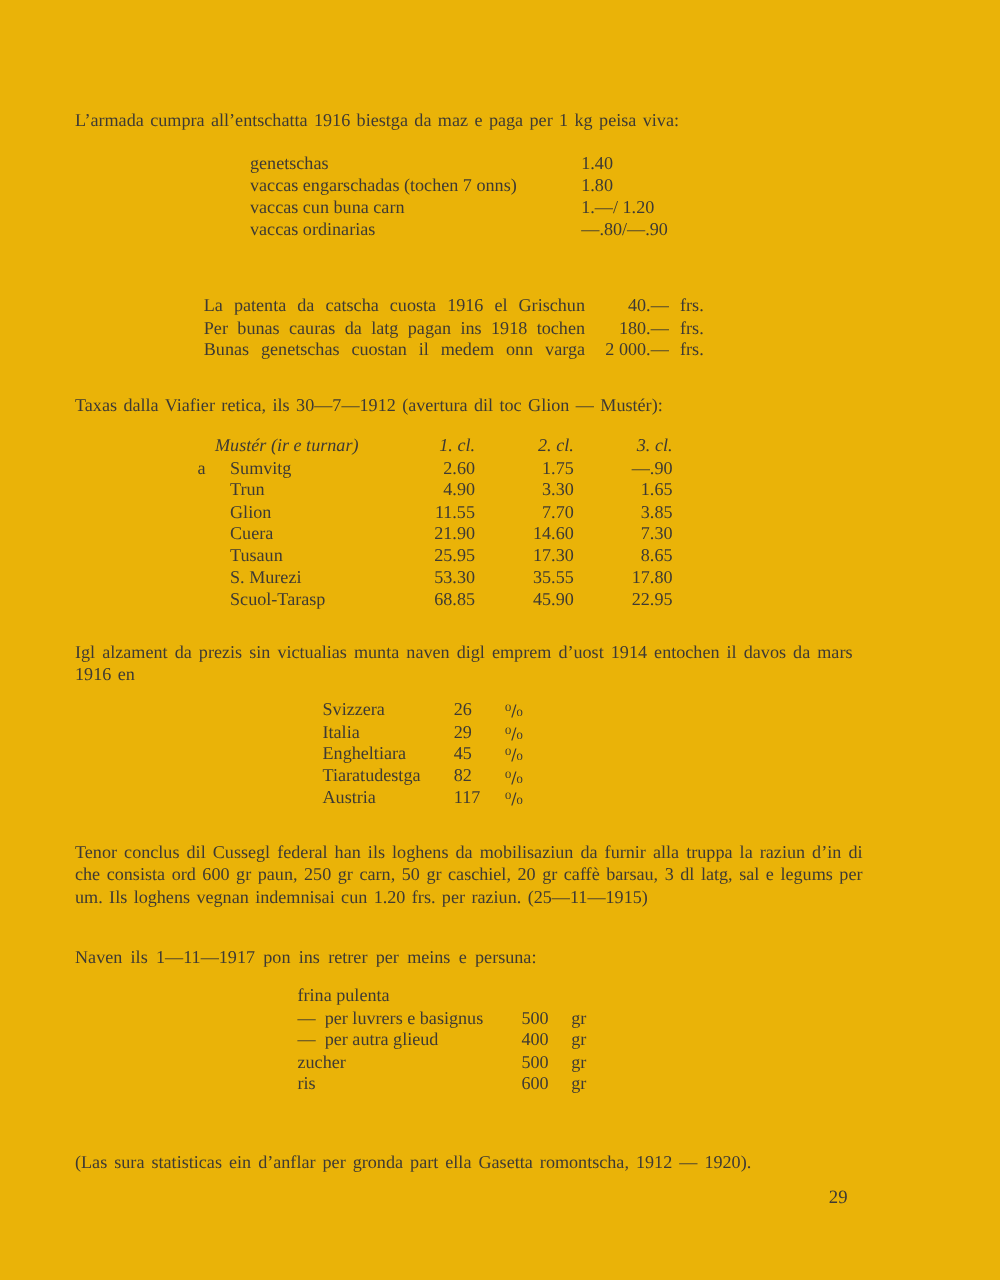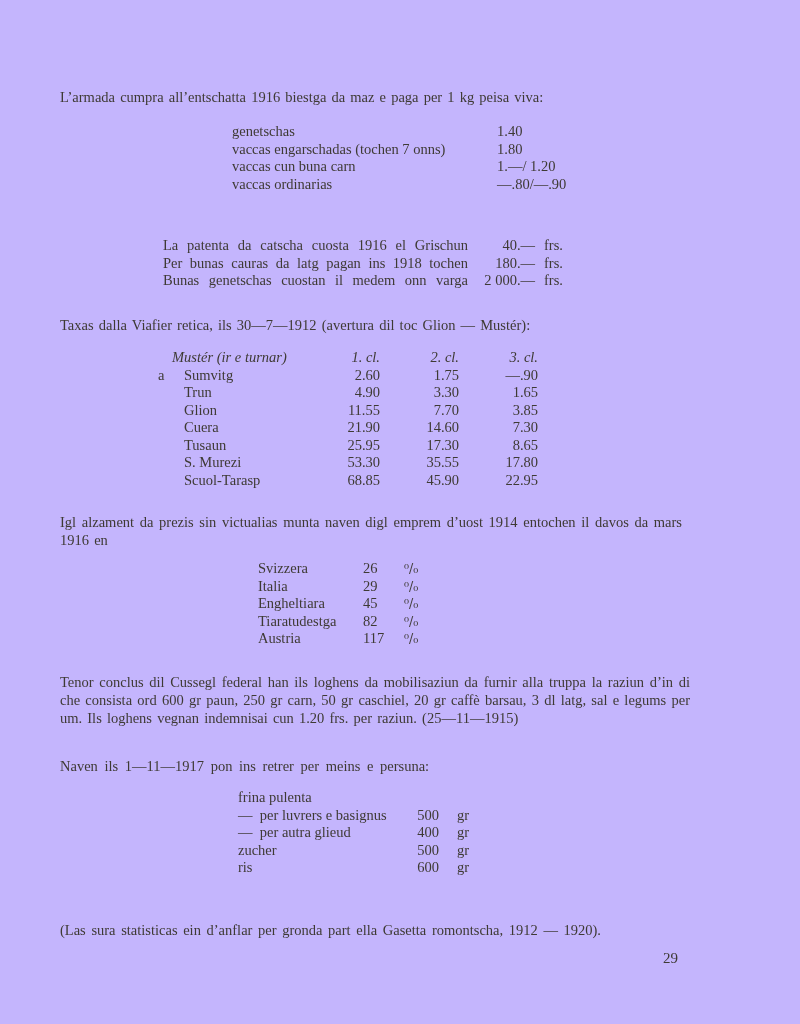--- a/index.html
+++ b/index.html
@@ -1,33 +1,33 @@
 <!DOCTYPE html>
 <html><head>
 <meta charset="utf-8">
 <style>
   * { margin: 0; padding: 0; box-sizing: border-box; }
   html, body { width: 800px; background: #f6f5f1; }
   .page {
     position: relative;
     width: 800px;
     height: 1024px;
-    background: #c4b5fd;
+    background: #eab308;
     font-family: "Liberation Serif", "DejaVu Serif", serif;
     color: #3e3a34;
     font-size: 14.5px;
     overflow: hidden;
   }
   .abs { position: absolute; }
   .para { line-height: 18px; word-spacing: 1.5px; }
   .justify { text-align: justify; }
   .row { display: flex; line-height: 17.5px; }
 
   
-  .cattle-row .lbl { width: 265px; margin-left: 32px; }
+  .cattle-row .lbl { width: 265px; }
   .cattle-row .val { white-space: pre; }
 
   
   .cost-row .lbl { display: inline-block; width: 305px; text-align: justify; text-align-last: justify; }
   .cost-row .amt { display: inline-block; width: 67px; text-align: right; white-space: pre; }
   .cost-row .unit { margin-left: 9px; }
 
   
   .fare-table { display: grid; grid-template-columns: 165px 57px 79px 79px; line-height: 17.5px; }
   .fare-table .num { text-align: right; }

